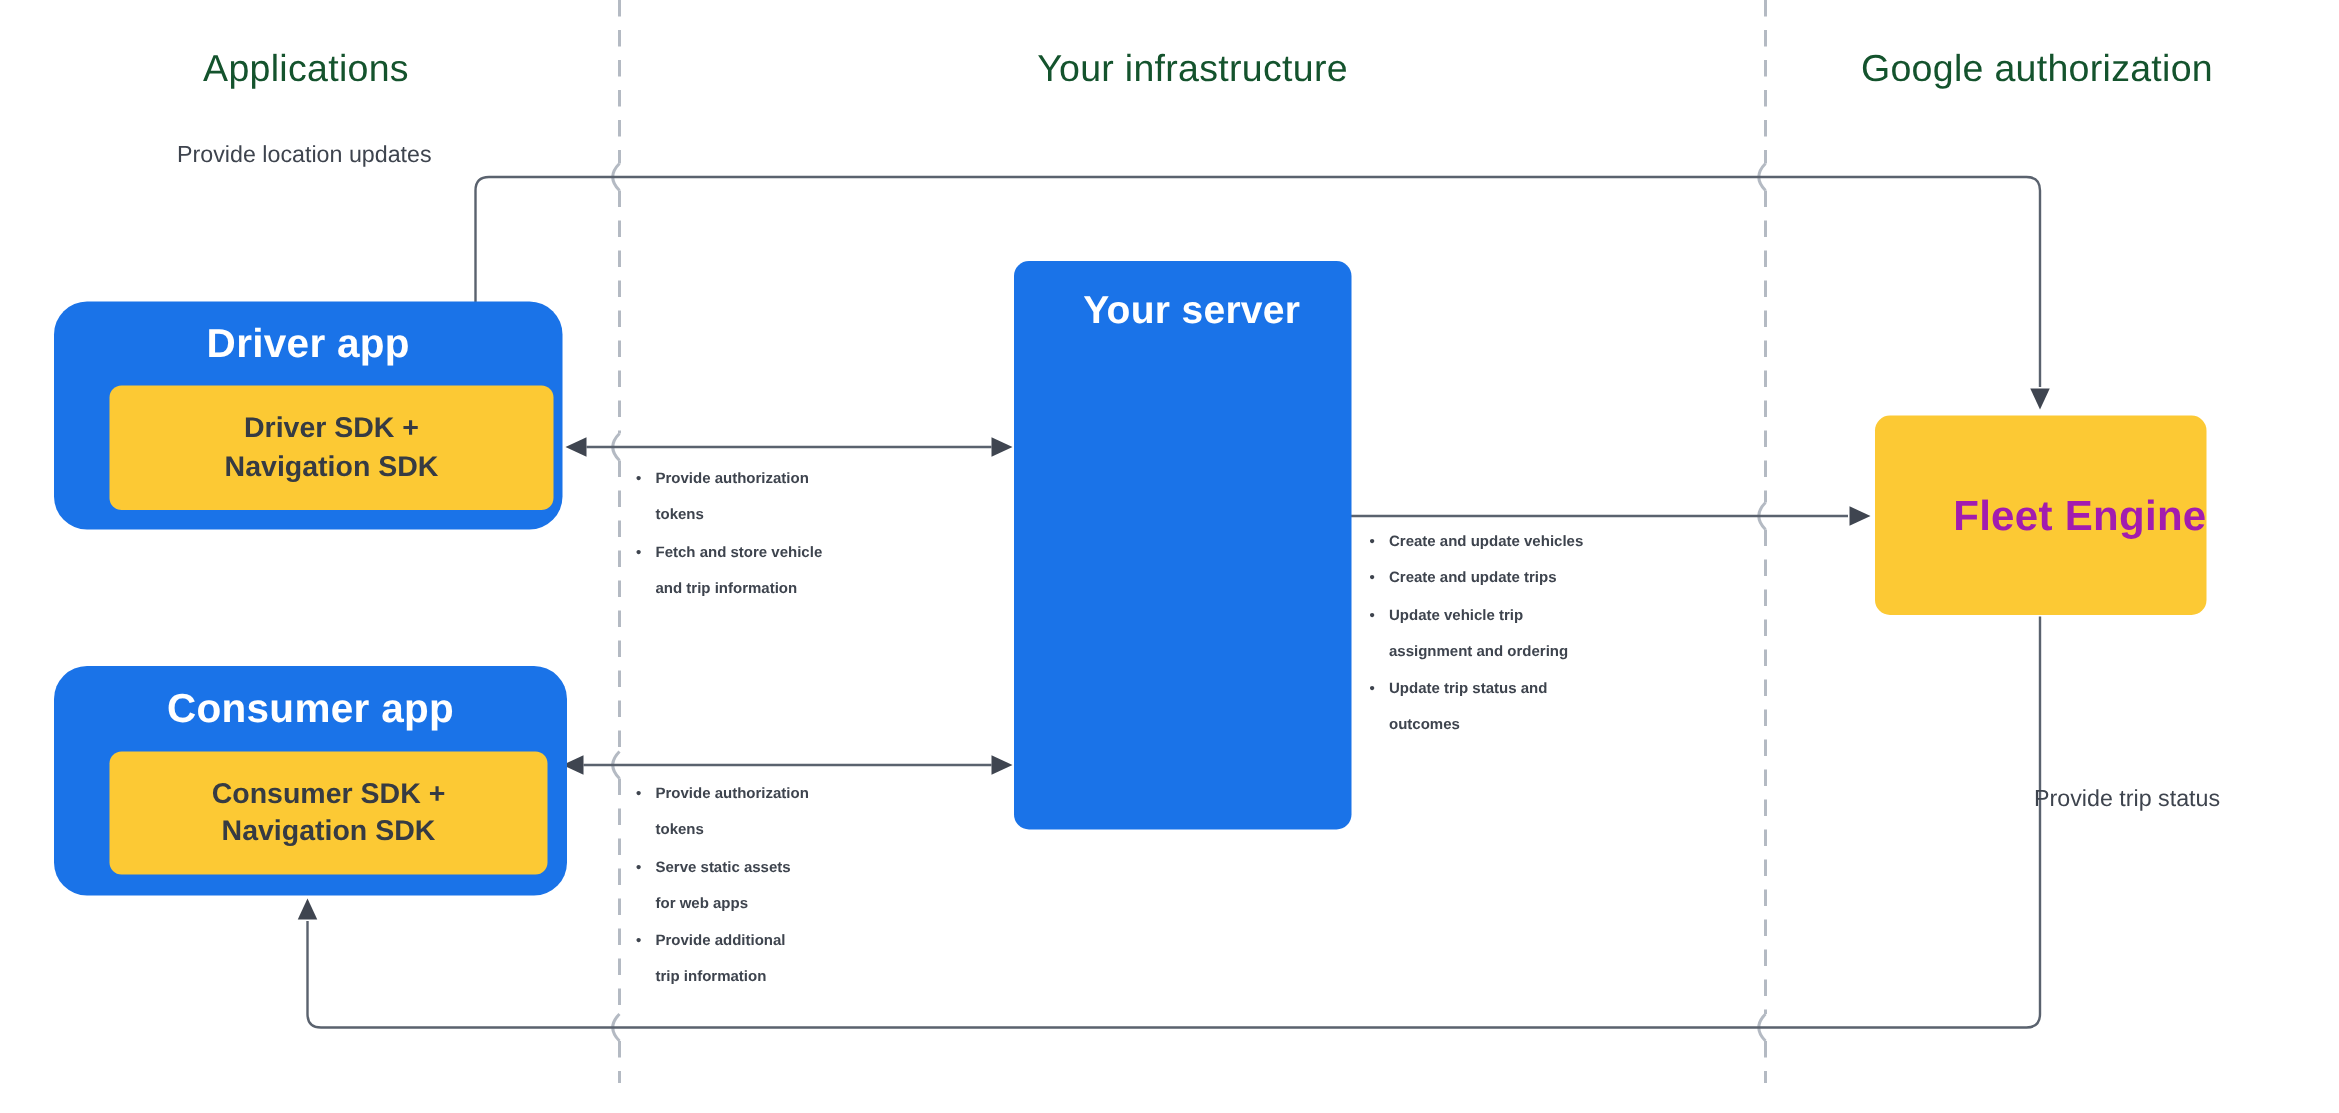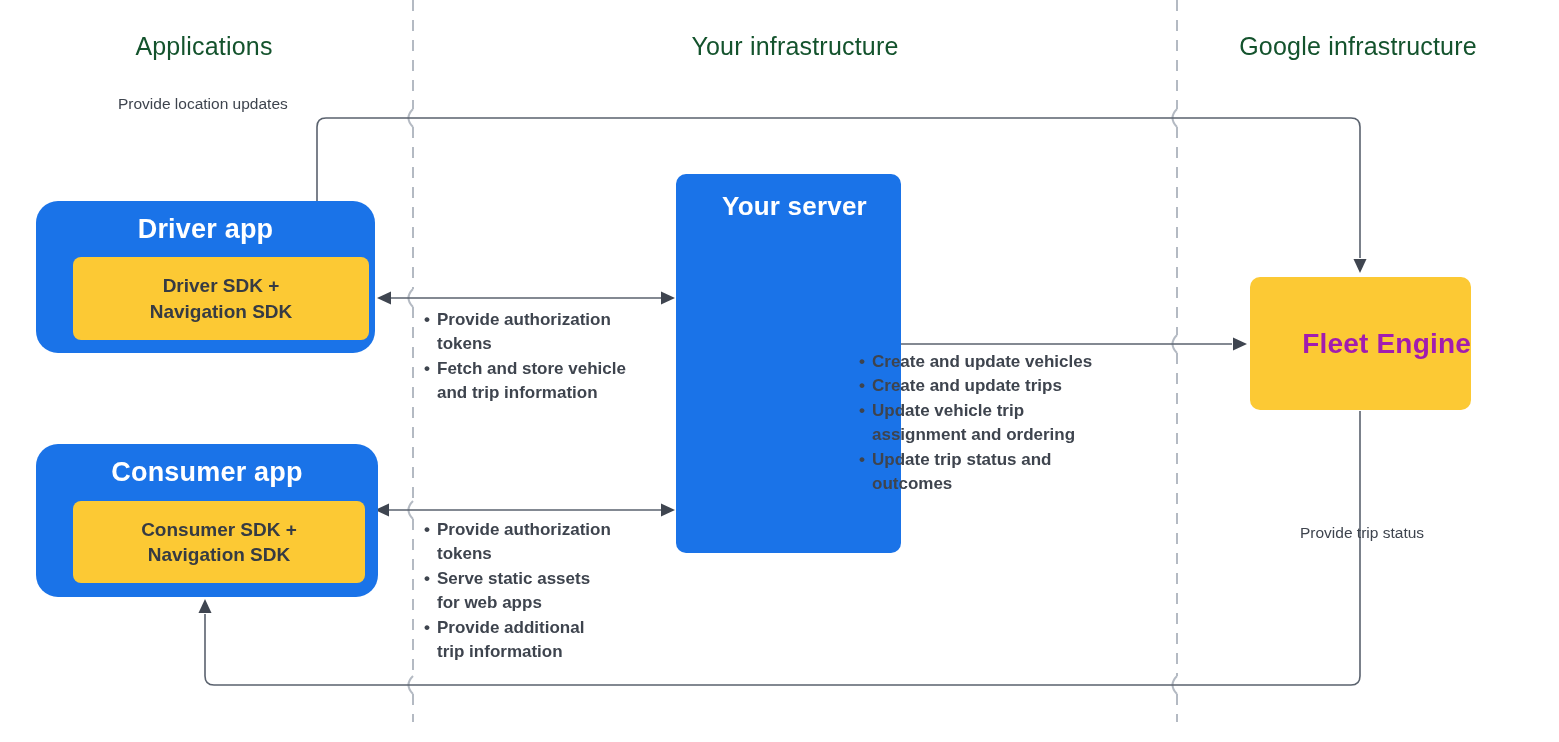--- a/index.html
+++ b/index.html
@@ -34,21 +34,21 @@
   }
   .fleet-box{
     background:#fcc934;border-radius:10px;display:flex;align-items:center;justify-content:flex-end;
     color:#a21caf;font-size:28px;font-weight:700;letter-spacing:.2px;
   }
   .edge-label{
     position:absolute;font-size:15.5px;font-weight:400;color:#3e444e;white-space:nowrap;
   }
   .edge-list{
     position:absolute;margin:0;padding:0;list-style:none;
-    font-size:17px;font-weight:700;color:#3e444e;line-height:24.4px;
+    font-size:10px;font-weight:700;color:#3e444e;line-height:24.4px;
   }
   .edge-list li{position:relative;padding-left:13px;white-space:pre-line;}
   .edge-list li::before{content:"\2022";position:absolute;left:0;top:0;}
 </style>
 </head>
 <body>
 
 <div class="canvas">
 
   <svg class="wires" viewBox="0 0 1559 742" xmlns="http://www.w3.org/2000/svg">
@@ -91,21 +91,21 @@
     </g>
 
     <g>
       <path d="M900,344 H1232" fill="none" stroke="#5a626e" stroke-width="1.6"></path>
       <polygon points="1247,344 1233,337.5 1233,350.5" fill="#3f4550"></polygon>
     </g>
   </svg>
 
   <div class="col-header hdr-apps">Applications</div>
   <div class="col-header hdr-yours">Your infrastructure</div>
-  <div class="col-header hdr-google">Google infrastructure</div>
+  <div class="col-header hdr-google">Google authorization</div>
 
   <div class="node blue-box" style="left:36px;top:201px;width:339px;height:152px;">
     <div class="app-title">Driver app</div>
     <div class="sdk-box yellow-box" style="left:37px;top:56px;width:268px;height:83px;white-space:pre-line;">Driver SDK +
 Navigation SDK</div>
   </div>
 
   <div class="node blue-box" style="left:36px;top:444px;width:342px;height:153px;">
     <div class="app-title">Consumer app</div>
     <div class="sdk-box yellow-box" style="left:37px;top:57px;width:264px;height:82px;white-space:pre-line;">Consumer SDK +
@@ -114,39 +114,39 @@
 
   <div class="node server-box" style="left:676px;top:174px;width:225px;height:379px;padding-left:12px;">
     <div class="server-title">Your server</div>
   </div>
 
   <div class="node fleet-box" style="left:1250px;top:277px;width:221px;height:133px;">
     <span>Fleet Engine</span>
   </div>
 
   <div class="edge-label" style="left:118px;top:95px;">Provide location updates</div>
-  <div class="edge-label" style="left:1300px;top:524px;">Provide trip status</div>
+  <div class="edge-label" style="left:1356px;top:524px;">Provide trip status</div>
 
   <ul class="edge-list" style="left:424px;top:308px;width:230px;">
     <li>Provide authorization
 tokens</li>
     <li>Fetch and store vehicle
 and trip information</li>
   </ul>
 
   <ul class="edge-list" style="left:424px;top:518px;width:230px;">
     <li>Provide authorization
 tokens</li>
     <li>Serve static assets
 for web apps</li>
     <li>Provide additional
 trip information</li>
   </ul>
 
-  <ul class="edge-list" style="left:859px;top:350px;width:260px;">
+  <ul class="edge-list" style="left:913px;top:350px;width:260px;">
     <li>Create and update vehicles</li>
     <li>Create and update trips</li>
     <li>Update vehicle trip
 assignment and ordering</li>
     <li>Update trip status and
 outcomes</li>
   </ul>
 
 </div>
 

